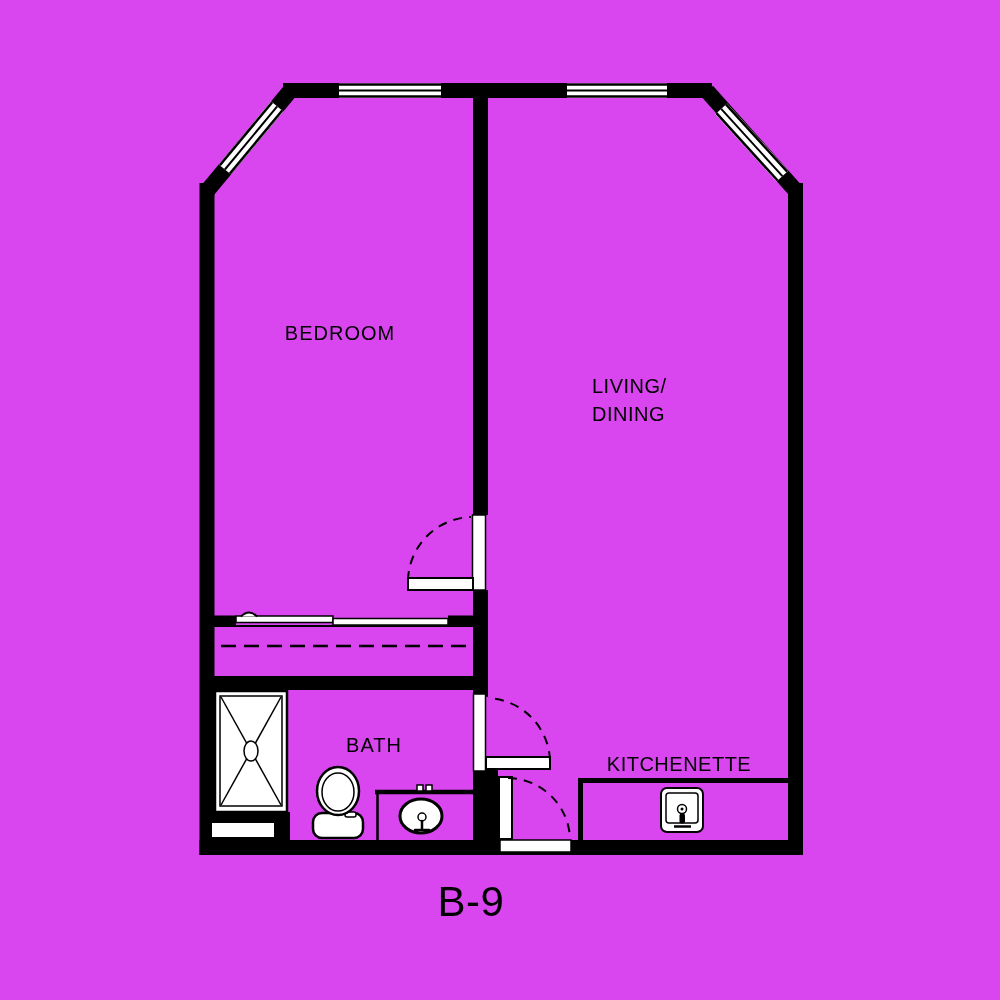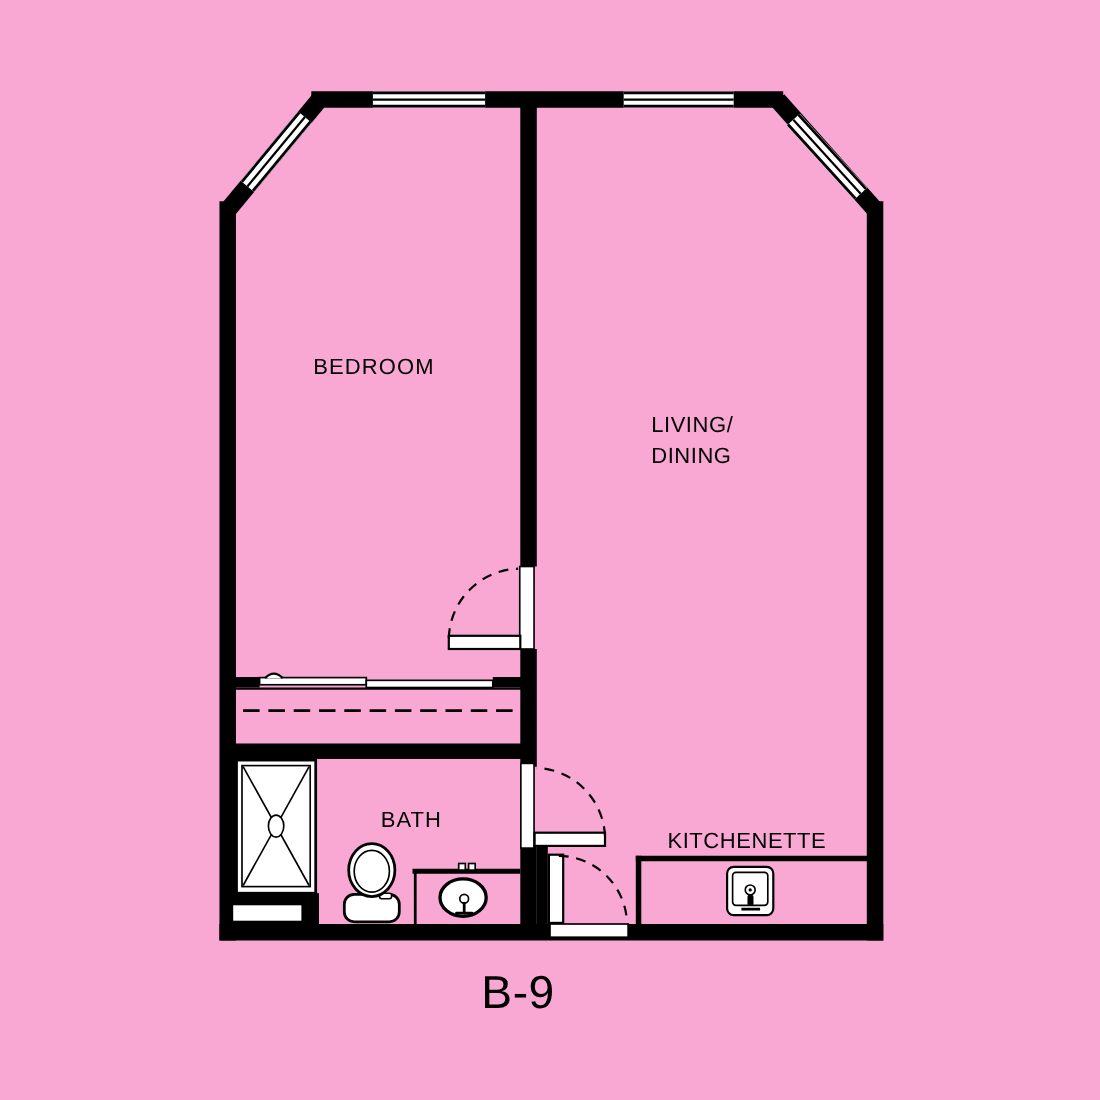--- a/index.html
+++ b/index.html
@@ -7,21 +7,21 @@
     padding: 0;
     background: #ffffff;
     width: 1000px;
     height: 1000px;
     font-family: "Liberation Sans", sans-serif;
   }
   .plan-wrap {
     width: 1000px;
     height: 1000px;
     position: relative;
-    background: #f9a8d4;
+    background: #d946ef;
   }
   svg text {
     fill: #000000;
     font-family: "Liberation Sans", sans-serif;
   }
   .room-label { font-size: 20px; letter-spacing: 1px; }
   .room-label-tight { font-size: 20px; letter-spacing: 0.5px; }
   .plan-code { font-size: 42px; letter-spacing: 0.5px; }
 </style>
 </head>

